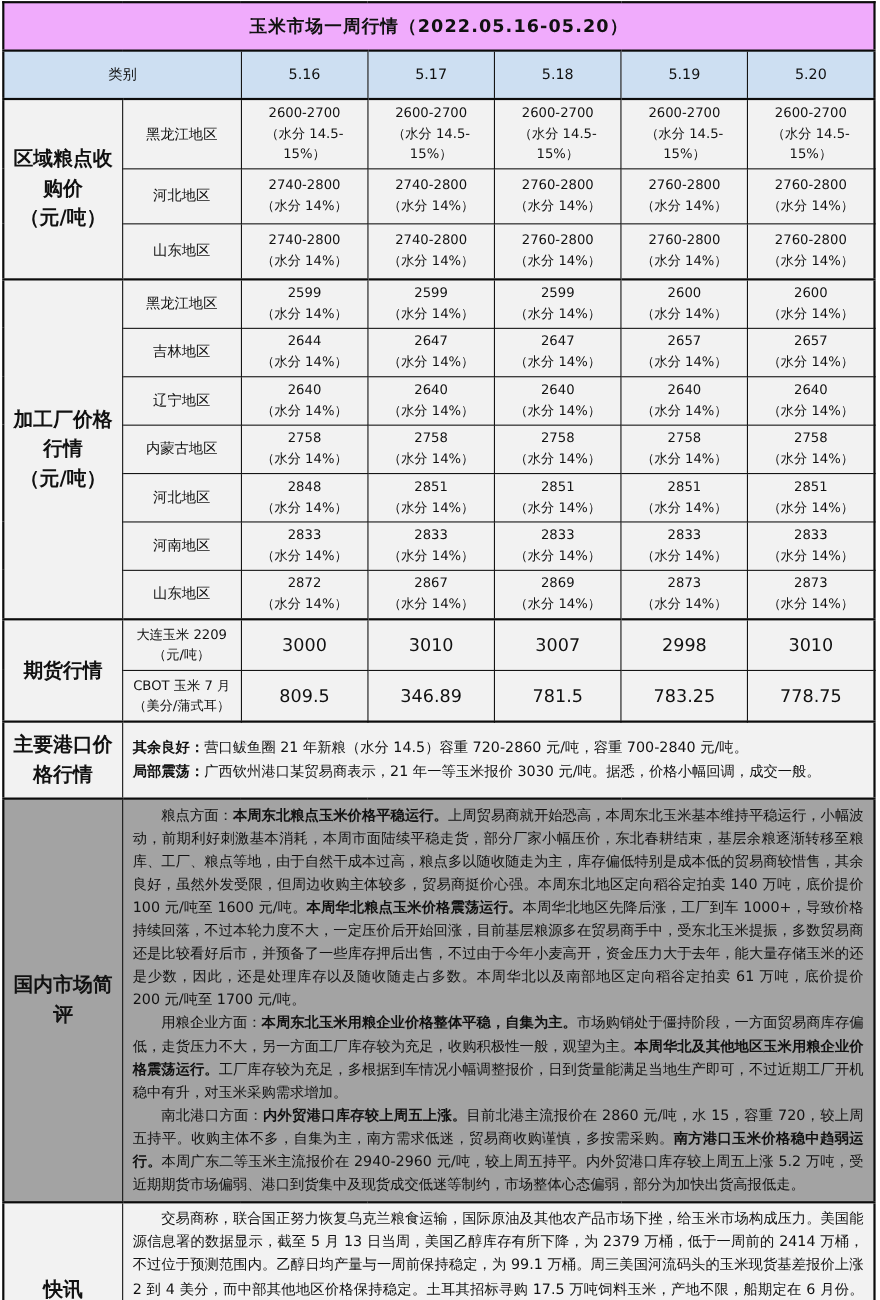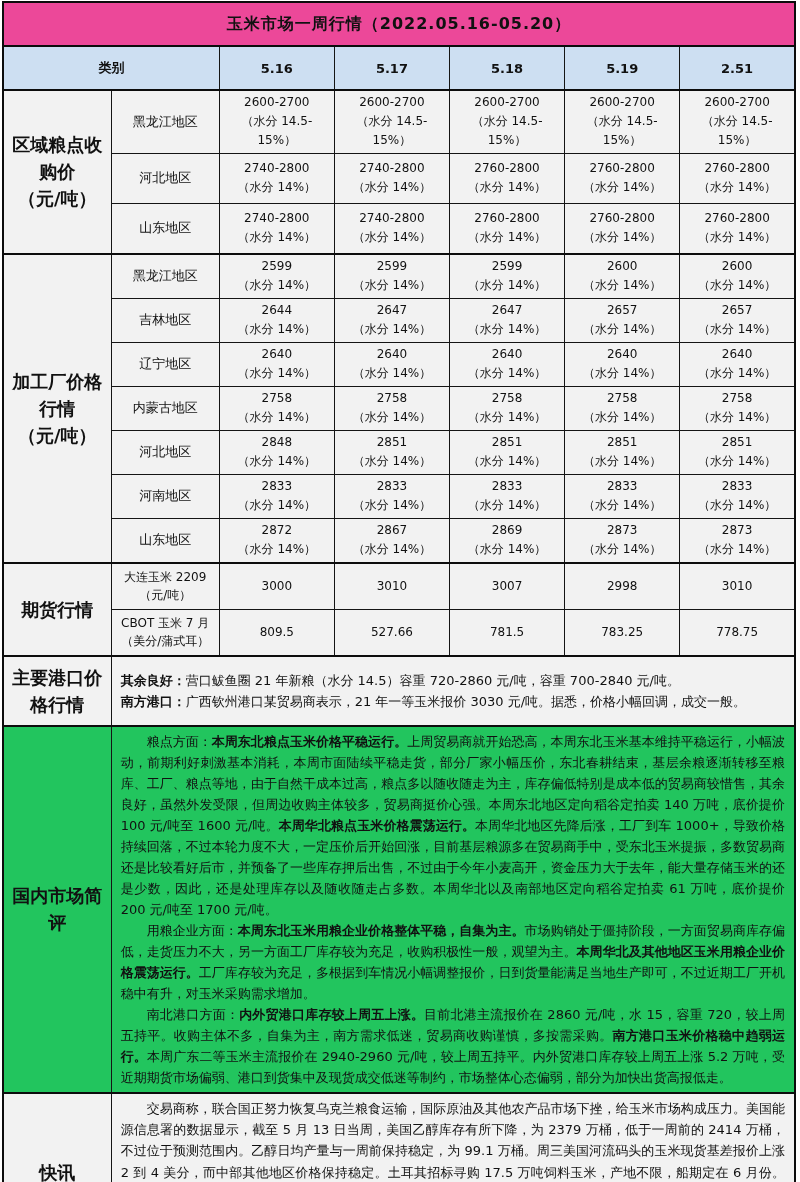--- a/index.html
+++ b/index.html
@@ -4,40 +4,40 @@
 <style>
   html,body { margin:0; padding:0; background:#ffffff; }
   body { font-family:"DejaVu Sans","Liberation Sans",sans-serif; color:#000; }
   .sheet { width:794px; margin:1px 2px; }
   table { border-collapse:collapse; width:794px; table-layout:fixed; }
   td { border:1px solid #151515; background:#f2f2f2; text-align:center;
        vertical-align:middle; padding:2px 3px; font-size:12px; color:#111; }
   tr.sep td { border-top:2.5px solid #0c0c0c; }
   table { border:2.5px solid #0c0c0c; }
 
-  .title-cell { background:#ec4899; font-weight:bold; font-size:16px; height:38px;
+  .title-cell { background:#f0abfc; font-weight:bold; font-size:16px; height:38px;
                 letter-spacing:1px; }
-  .hdr { background:#cdDFf2; background:#cddff2; font-weight:bold; font-size:13px; height:38px; }
+  .hdr { background:#cdDFf2; background:#cddff2; font-weight:normal; font-size:13px; height:38px; }
   .sec { font-weight:bold; font-size:18px; line-height:1.5; }
   .reg { font-size:13px;margin-top:25px; }
   .price { white-space:pre-line; font-size:12px; line-height:1.6; }
   .fut-label { font-size:12px; line-height:1.5; }
-  .num { font-size:12px; }
+  .num { font-size:16px; }
 
   .r47 td { height:45px;text-align:center; }
   .r41 td { height:39px; }
   .r43 td { height:41px; }
 
   .text-cell { text-align:left; padding:4px 9px; font-size:13px; line-height:1.62; }
   .text-cell p { margin:0; text-align:justify; }
   .indent p { text-indent:2em; }
   .b { font-weight:bold; }
 
   .ports-row td { height:60px; }
-  .comment-row td { height:332px; background:#22c55e; }
+  .comment-row td { height:332px; background:#a3a3a3; }
   .express-row td { height:146px; }
 </style>
 </head>
 <body>
 
 <div class="sheet">
 <table>
   <colgroup>
     <col style="width:108px">
         <col style="width:108px">
@@ -52,21 +52,21 @@
         <tr>
     <td class="title-cell" colspan="7">玉米市场一周行情（2022.05.16-05.20）</td>
   </tr>
 
   <tr class="sep">
     <td class="hdr" colspan="2">类别</td>
     <td class="hdr">5.16</td>
     <td class="hdr">5.17</td>
     <td class="hdr">5.18</td>
     <td class="hdr">5.19</td>
-    <td class="hdr">2.51</td>
+    <td class="hdr">5.20</td>
   </tr>
 
   <tr class="sep r47">
     <td class="sec" rowspan="3">
       <div>区域粮点收购价</div>
       <div>（元/吨）</div>
     </td>
     <td class="reg">黑龙江地区</td>
     <td class="price">2600-2700
 （水分 14.5-15%）</td>
@@ -213,31 +213,31 @@
     <td class="num">3007</td>
     <td class="num">2998</td>
     <td class="num">3010</td>
   </tr>
   <tr class="r43">
     <td class="fut-label">
       <div>CBOT 玉米 7 月</div>
       <div>（美分/蒲式耳）</div>
     </td>
     <td class="num">809.5</td>
-    <td class="num">527.66</td>
+    <td class="num">346.89</td>
     <td class="num">781.5</td>
     <td class="num">783.25</td>
     <td class="num">778.75</td>
   </tr>
 
   <tr class="sep ports-row">
     <td class="sec">主要港口价格行情</td>
     <td class="text-cell" colspan="6">
       <p><span class="b">其余良好：</span><span>营口鲅鱼圈 21 年新粮（水分 14.5）容重 720-2860 元/吨，容重 700-2840 元/吨。</span></p>
-      <p><span class="b">南方港口：</span><span>广西钦州港口某贸易商表示，21 年一等玉米报价 3030 元/吨。据悉，价格小幅回调，成交一般。</span></p>
+      <p><span class="b">局部震荡：</span><span>广西钦州港口某贸易商表示，21 年一等玉米报价 3030 元/吨。据悉，价格小幅回调，成交一般。</span></p>
     </td>
   </tr>
 
   <tr class="sep comment-row">
     <td class="sec">国内市场简评</td>
     <td class="text-cell indent" colspan="6">
       <p><span>粮点方面：</span><span class="b">本周东北粮点玉米价格平稳运行。</span><span>上周贸易商就开始恐高，本周东北玉米基本维持平稳运行，小幅波动，前期利好刺激基本消耗，本周市面陆续平稳走货，部分厂家小幅压价，东北春耕结束，基层余粮逐渐转移至粮库、工厂、粮点等地，由于自然干成本过高，粮点多以随收随走为主，库存偏低特别是成本低的贸易商较惜售，其余良好，虽然外发受限，但周边收购主体较多，贸易商挺价心强。本周东北地区定向稻谷定拍卖 140 万吨，底价提价 100 元/吨至 1600 元/吨。</span><span class="b">本周华北粮点玉米价格震荡运行。</span><span>本周华北地区先降后涨，工厂到车 1000+，导致价格持续回落，不过本轮力度不大，一定压价后开始回涨，目前基层粮源多在贸易商手中，受东北玉米提振，多数贸易商还是比较看好后市，并预备了一些库存押后出售，不过由于今年小麦高开，资金压力大于去年，能大量存储玉米的还是少数，因此，还是处理库存以及随收随走占多数。本周华北以及南部地区定向稻谷定拍卖 61 万吨，底价提价 200 元/吨至 1700 元/吨。</span></p>
       <p><span>用粮企业方面：</span><span class="b">本周东北玉米用粮企业价格整体平稳，自集为主。</span><span>市场购销处于僵持阶段，一方面贸易商库存偏低，走货压力不大，另一方面工厂库存较为充足，收购积极性一般，观望为主。</span><span class="b">本周华北及其他地区玉米用粮企业价格震荡运行。</span><span>工厂库存较为充足，多根据到车情况小幅调整报价，日到货量能满足当地生产即可，不过近期工厂开机稳中有升，对玉米采购需求增加。</span></p>
       <p><span>南北港口方面：</span><span class="b">内外贸港口库存较上周五上涨。</span><span>目前北港主流报价在 2860 元/吨，水 15，容重 720，较上周五持平。收购主体不多，自集为主，南方需求低迷，贸易商收购谨慎，多按需采购。</span><span class="b">南方港口玉米价格稳中趋弱运行。</span><span>本周广东二等玉米主流报价在 2940-2960 元/吨，较上周五持平。内外贸港口库存较上周五上涨 5.2 万吨，受近期期货市场偏弱、港口到货集中及现货成交低迷等制约，市场整体心态偏弱，部分为加快出货高报低走。</span></p>
     </td>

